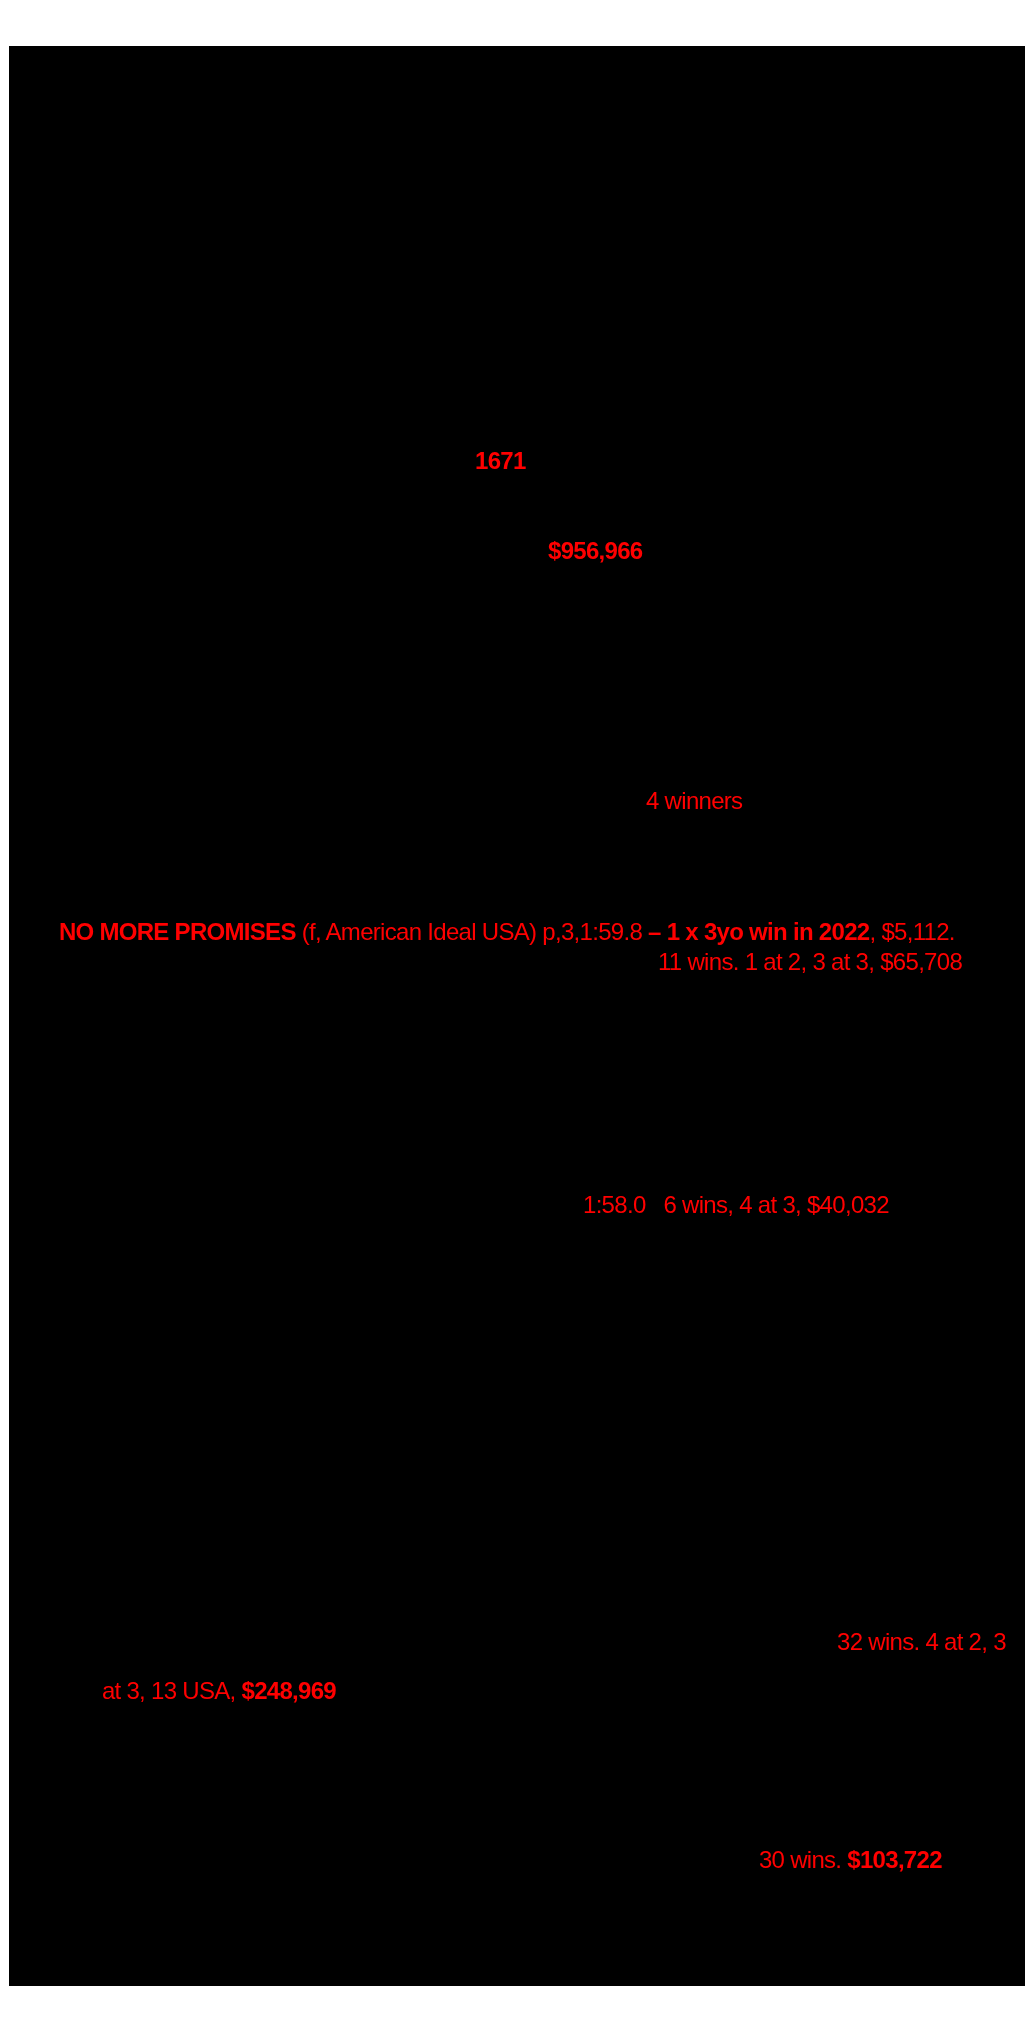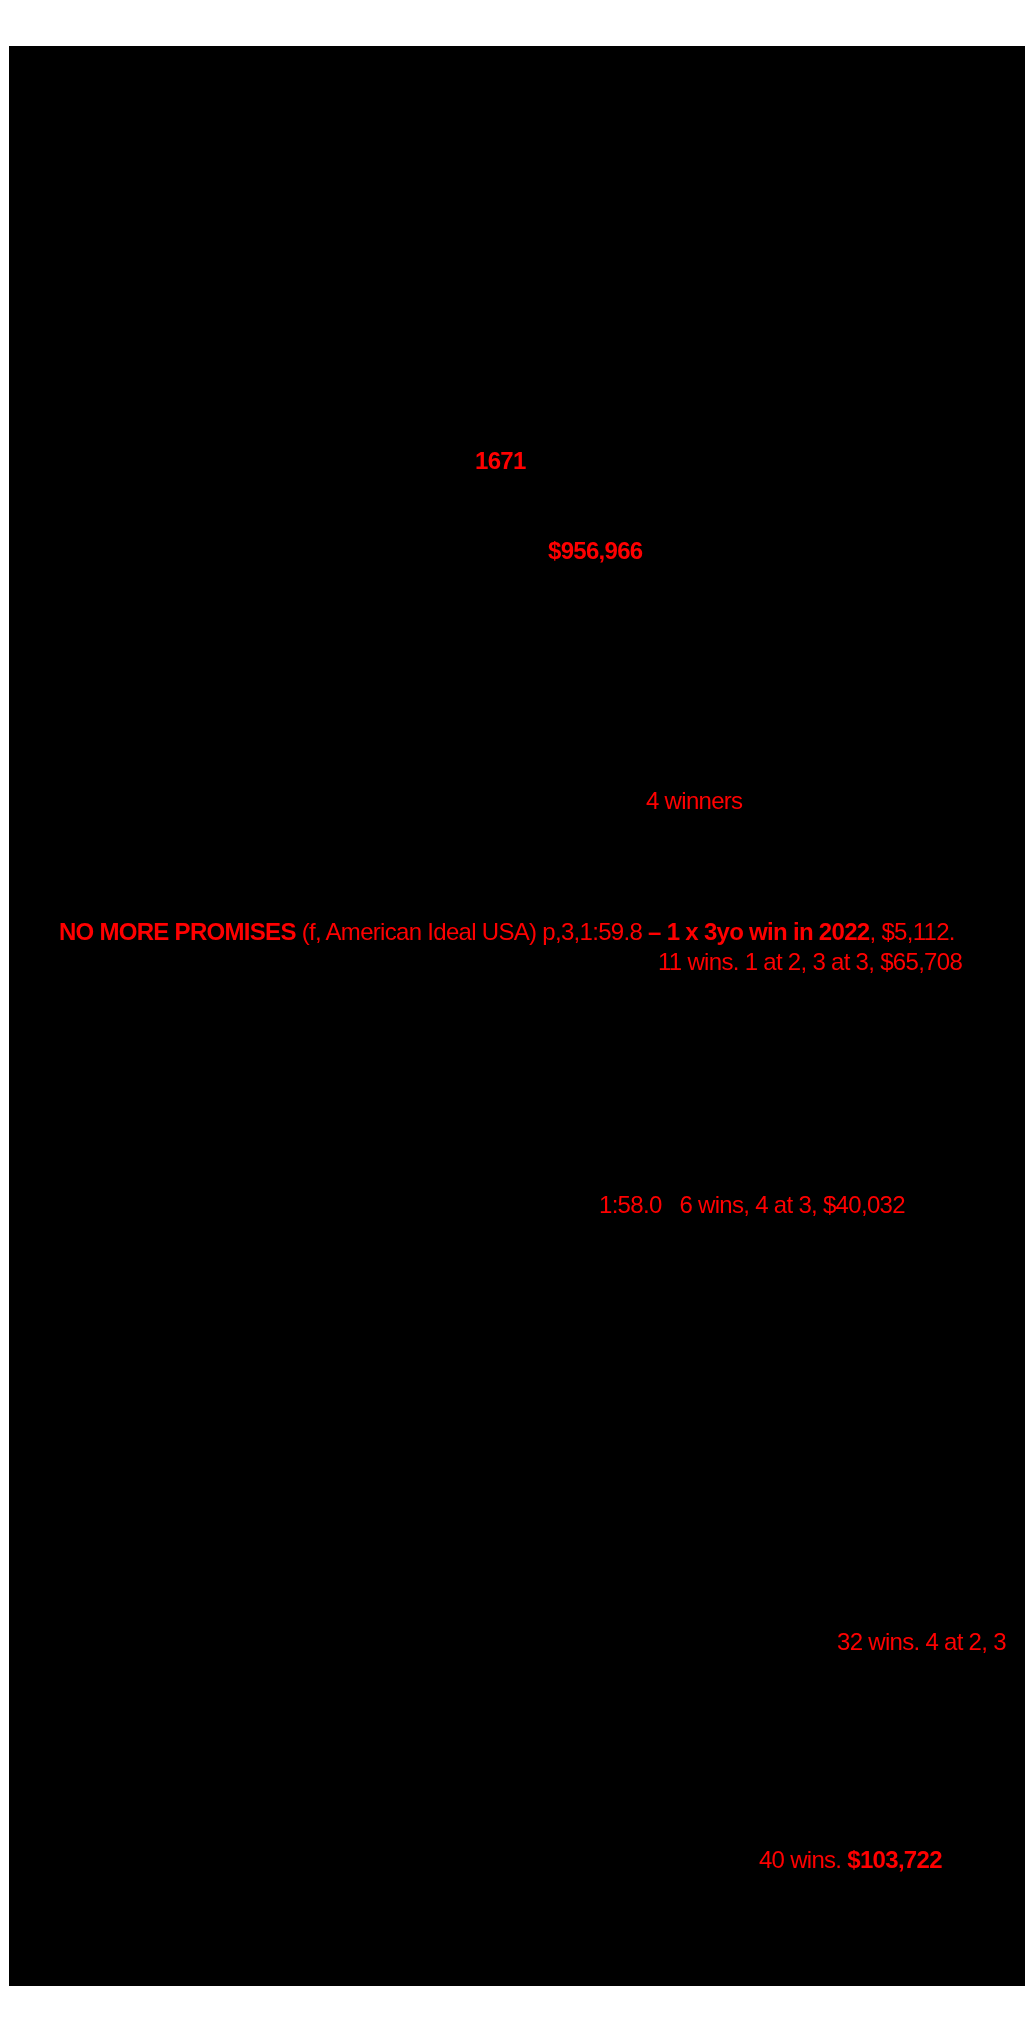--- a/index.html
+++ b/index.html
@@ -45,22 +45,25 @@
   <div class="t b" style="left:548px; top:539px;">$956,966</div>
 
   <div class="t" style="left:646px; top:781px;margin-top:8px;">4 winners</div>
 
   <div class="t" style="left:35px; top:896px;">
     <span class="b">NO MORE PROMISES</span><span> (f, American Ideal USA) p,3,1:59.8 </span><span class="b">– 1 x 3yo win in 2022</span><span>, $5,112.</span>
   </div>
 
   <div class="t" style="left:658px; top:950px;">11 wins. 1 at 2, 3 at 3, $65,708</div>
 
-  <div class="t" style="left:583px; top:1193px;margin-left:16px;">1:58.0   6 wins, 4 at 3, $40,032</div>
+  <div class="t" style="left:583px; top:1193px;">1:58.0   6 wins, 4 at 3, $40,032</div>
 
   <div class="t" style="left:837px; top:1630px;">32 wins. 4 at 2, 3</div>
 
+  <div class="t" style="left:78px; top:1655px;">
+    <span>at 3, 13 USA, </span><span class="b">$248,969</span>
+  </div>
 
   <div class="t" style="left:735px; top:1824px;">
-    <span>40 wins. </span><span class="b">$103,722</span>
+    <span>30 wins. </span><span class="b">$103,722</span>
   </div>
 
 </div>
 
 </body></html>

